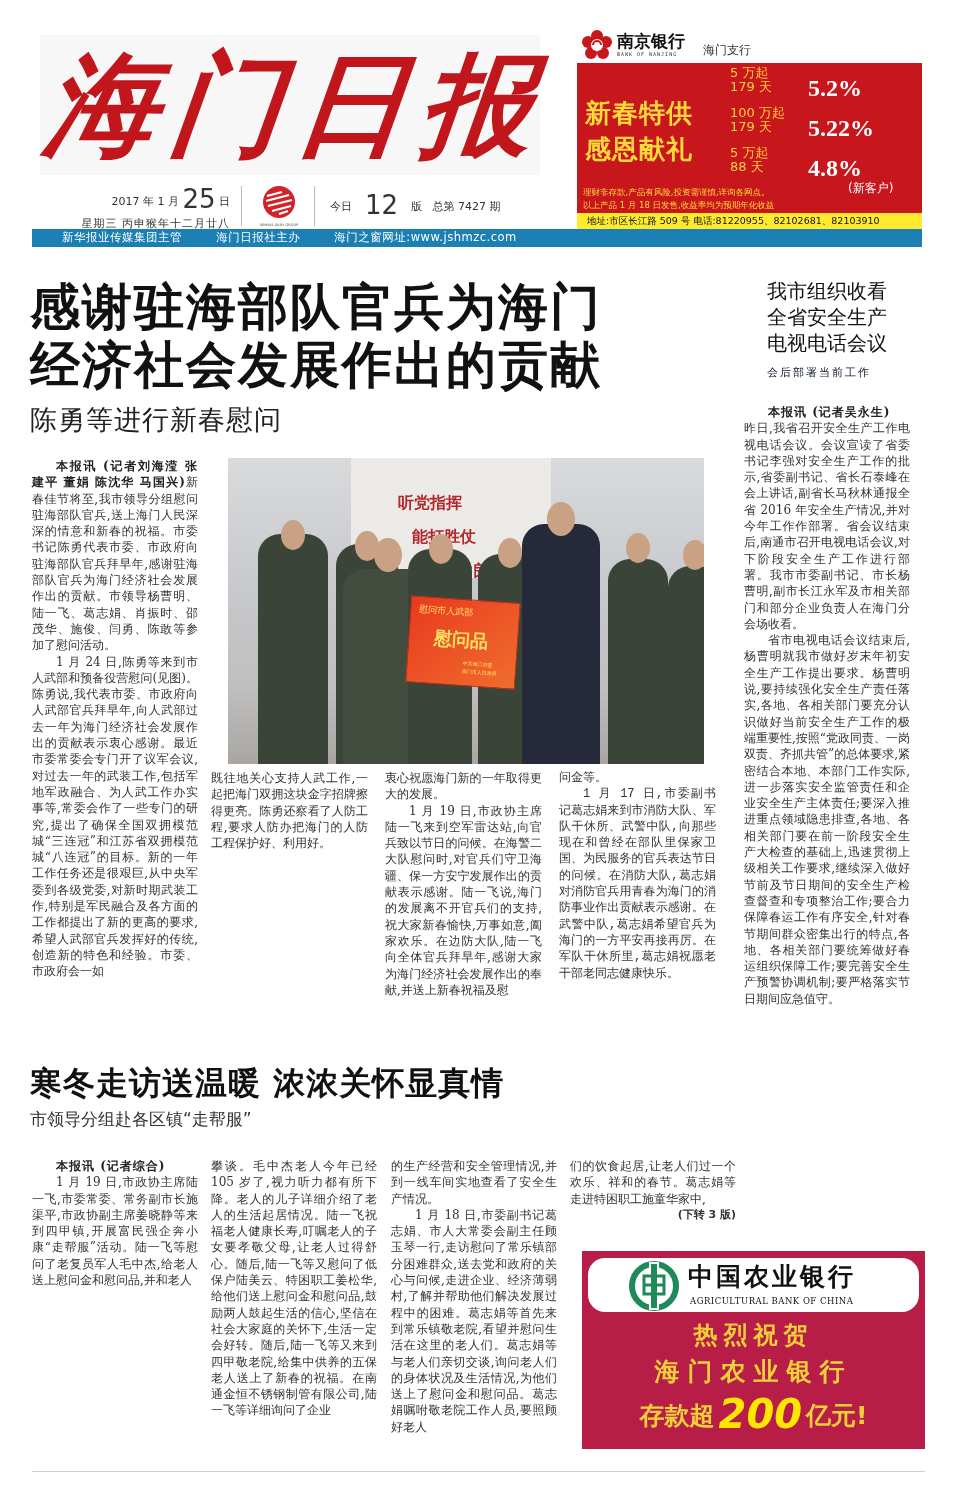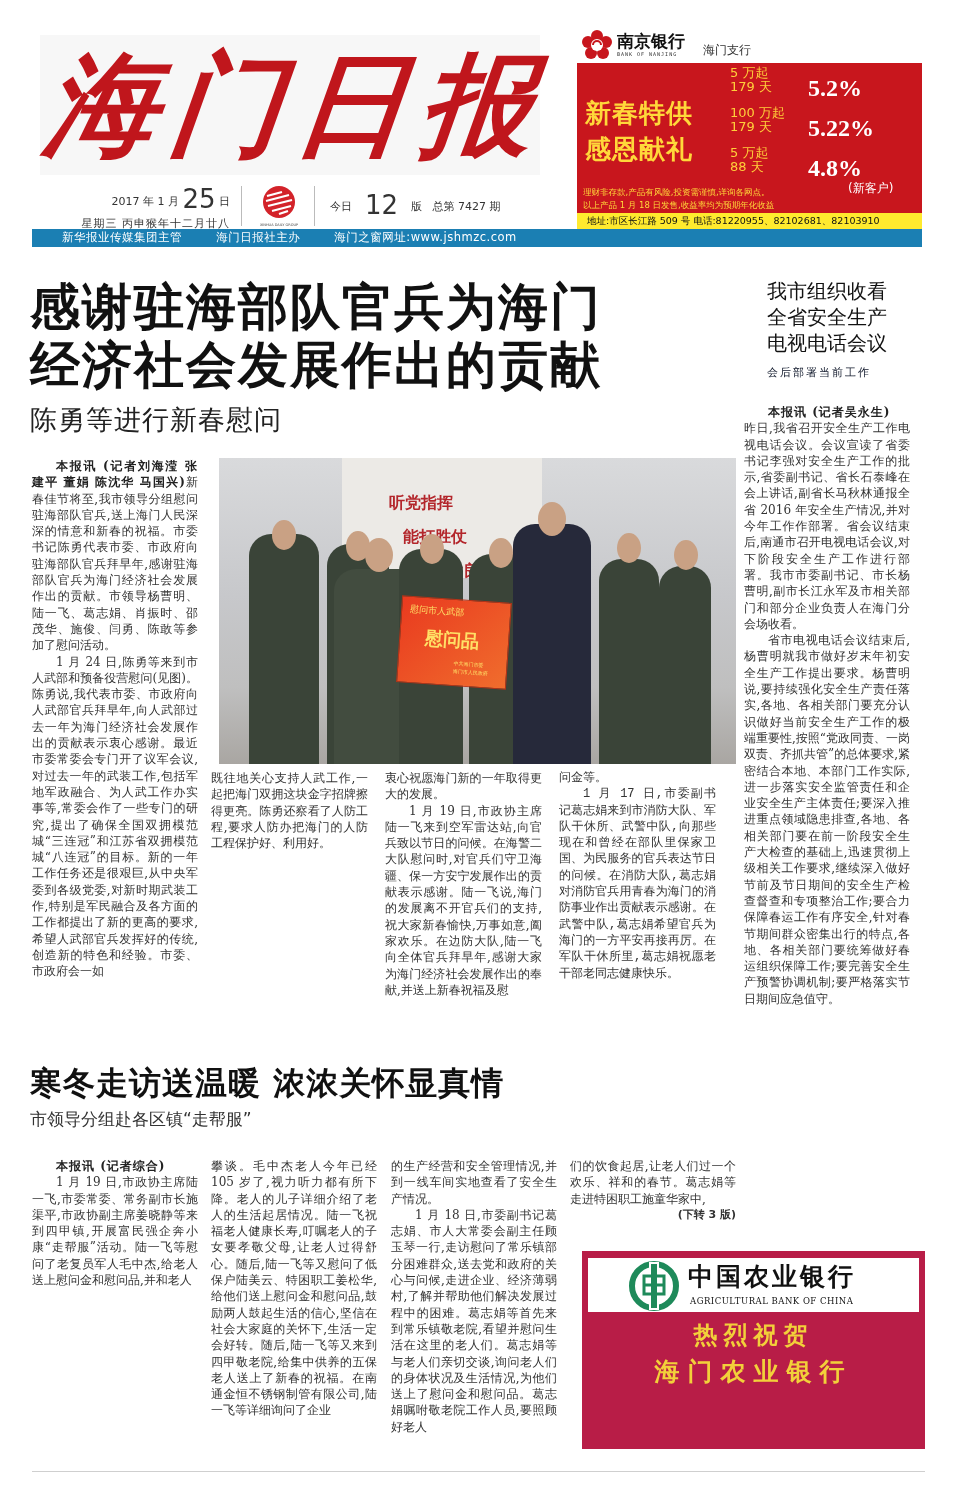--- a/index.html
+++ b/index.html
@@ -41,37 +41,37 @@
   .h1 { left: 30px; top: 278px; font-family: "DejaVu Serif", serif; font-weight: bold; font-size: 50px; line-height: 58px; color: #111; letter-spacing: 2px; text-align: right; }
   .h1-sub { left: 30px; top: 402px; font-family: "DejaVu Sans", sans-serif; font-size: 27px; color: #222; letter-spacing: 1px; }
 
   .side-h { left: 767px; top: 278px; font-family: "DejaVu Sans", sans-serif; font-size: 20px; line-height: 26px; color: #111; }
   .side-sub { left: 767px; top: 365px; font-family: Liberation Mono, monospace; font-size: 11px; color: #0f172a; letter-spacing: 2px; }
 
   .col { font-family: "DejaVu Serif", serif; font-size: 12px; line-height: 16.3px; color: #333; text-align: justify; }
   .col p { text-indent: 2em; }
   .col .lead { font-weight: bold; color: #222; letter-spacing: 1px; }
 
-  .photo { left: 219px; top: 458px; width: 517px; height: 306px; background: linear-gradient(180deg,#d9dadc 0%,#c7c8cb 45%,#bfbfbf 75%,#a9a6a2 100%); overflow: hidden; }
+  .photo { left: 228px; top: 458px; width: 476px; height: 306px; background: linear-gradient(180deg,#d9dadc 0%,#c7c8cb 45%,#bfbfbf 75%,#a9a6a2 100%); overflow: hidden; }
   .photo .wall { position: absolute; left: 123px; top: 0; width: 200px; height: 120px; background: #eceae6; }
   .photo .slogan { position: absolute; left: 170px; top: 28px; font-family: "DejaVu Serif", serif; font-weight: bold; font-size: 16px; line-height: 34px; color: #b3262b; }
   .photo .person { position: absolute; bottom: 0; background: #3a4438; border-radius: 22px 22px 0 0; }
   .photo .head { position: absolute; width: 24px; height: 30px; border-radius: 50%; background: #c9a184; }
   .photo .civ { background: #26293a; }
   .photo .board { position: absolute; left: 180px; top: 141px; width: 110px; height: 87px; background: linear-gradient(135deg,#e93a1f,#f06d2d); transform: rotate(4deg); border: 1px solid #b83216; }
   .photo .board div { position: absolute; color: #ffe066; font-family: "DejaVu Sans", sans-serif; }
 
   .rule { background: #cfcfcf; height: 1px; }
 
   .h2 { left: 30px; top: 1062px; font-family: "DejaVu Serif", serif; font-weight: bold; font-size: 32px; color: #111; letter-spacing: 1px; white-space: nowrap; }
   .h2-sub { left: 30px; top: 1108px; font-family: "DejaVu Sans", sans-serif; font-size: 17px; color: #333; }
 
   
   .abc { left: 582px; top: 1251px; width: 343px; height: 198px; background: #b81d47; }
-  .abc-top { position: absolute; left: 6px; top: 7px; width: 331px; height: 54px; background: #fff; }
+  .abc-top { position: absolute; left: 6px; top: 7px; width: 331px; height: 54px; background: #fff; border-radius: 17px; }
   .abc-logo { position: absolute; left: 40px; top: 2px; width: 52px; height: 52px; }
   .abc-name { position: absolute; left: 100px; top: 2px; font-family: "DejaVu Serif", serif; font-weight: bold; font-size: 25px; color: #111; letter-spacing: 3px; }
   .abc-en { position: absolute; left: 102px; top: 38px; font-family: "DejaVu Serif", serif; font-size: 8.5px; color: #111; letter-spacing: 0.5px; }
   .abc-l1 { position: absolute; left: 0; width: 100%; top: 68px; text-align: center; font-family: "DejaVu Serif", serif; font-weight: bold; font-size: 24px; color: #f2d03a; letter-spacing: 6px; }
   .abc-l2 { position: absolute; left: 0; width: 100%; top: 104px; text-align: center; font-family: "DejaVu Sans", sans-serif; font-weight: bold; font-size: 25px; color: #f2d03a; letter-spacing: 8px; }
   .abc-l3 { position: absolute; left: 0; width: 100%; top: 140px; text-align: center; font-family: "DejaVu Sans", sans-serif; font-weight: bold; font-size: 25px; color: #f2d03a; }
   .abc-l3 .big { font-size: 40px; font-style: italic; color: #ffe600; vertical-align: -4px; margin: 0 4px; }
 </style>
 </head>
 <body>
@@ -253,13 +253,16 @@
       <rect x="21" y="2" width="10" height="48" fill="#fff"></rect>
       <rect x="23" y="4" width="6" height="44" fill="#1e8a5a"></rect>
       <rect x="16" y="16" width="20" height="18" fill="none" stroke="#1e8a5a" stroke-width="3"></rect>
       <line x1="16" y1="25" x2="36" y2="25" stroke="#1e8a5a" stroke-width="3"></line>
     </svg>
     <div class="abc-name">中国农业银行</div>
     <div class="abc-en">AGRICULTURAL BANK OF CHINA</div>
   </div>
   <div class="abc-l1">热烈祝贺</div>
   <div class="abc-l2">海门农业银行</div>
+  <div class="abc-l3">
+    <span>存款超</span><span class="big">200</span><span>亿元!</span>
+  </div>
 </div>
 
 </body></html>

